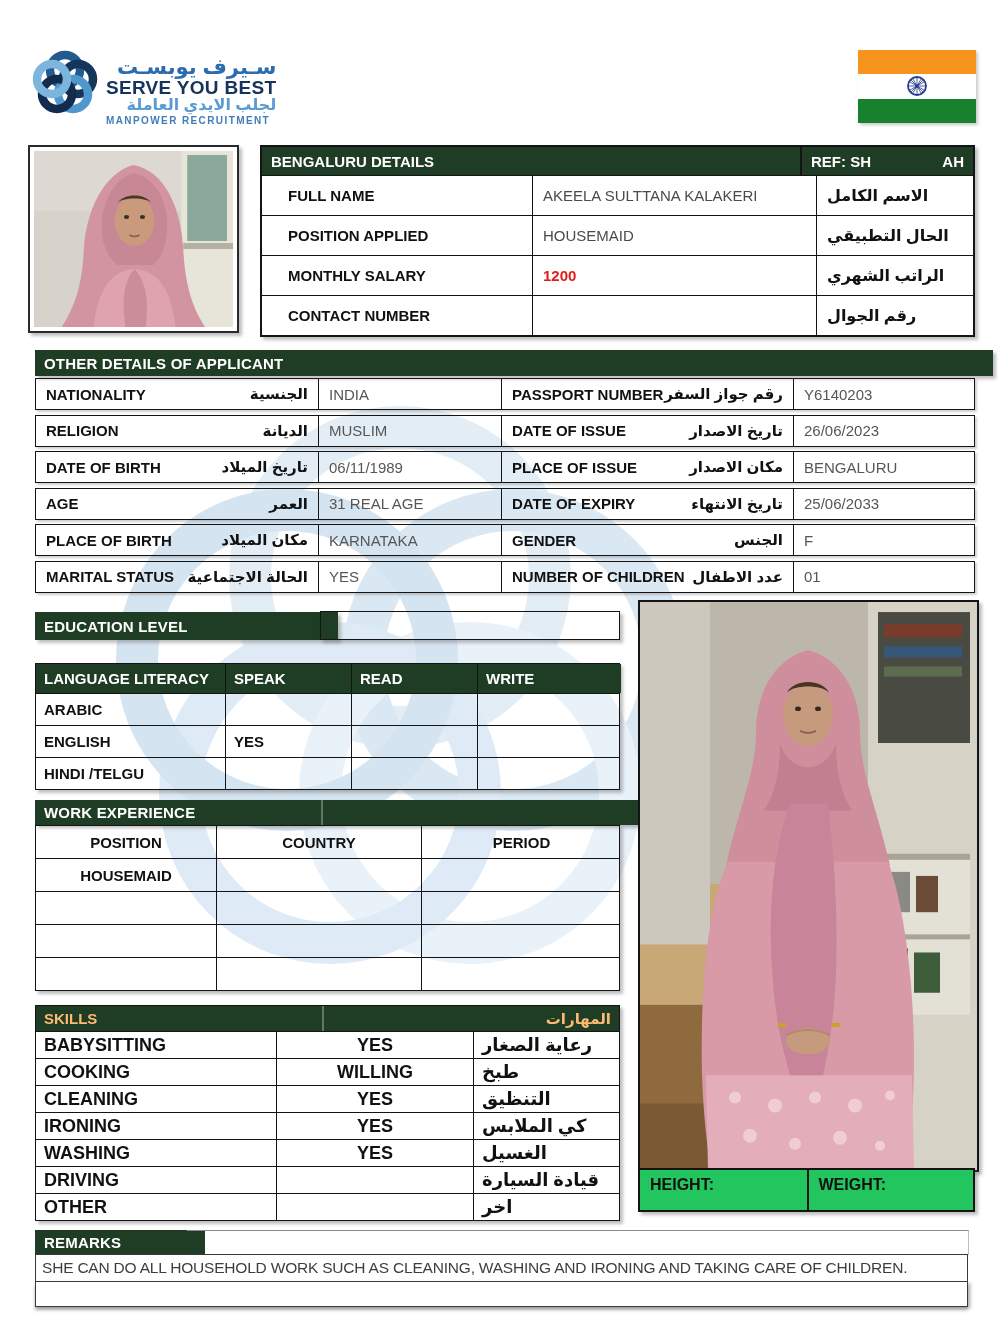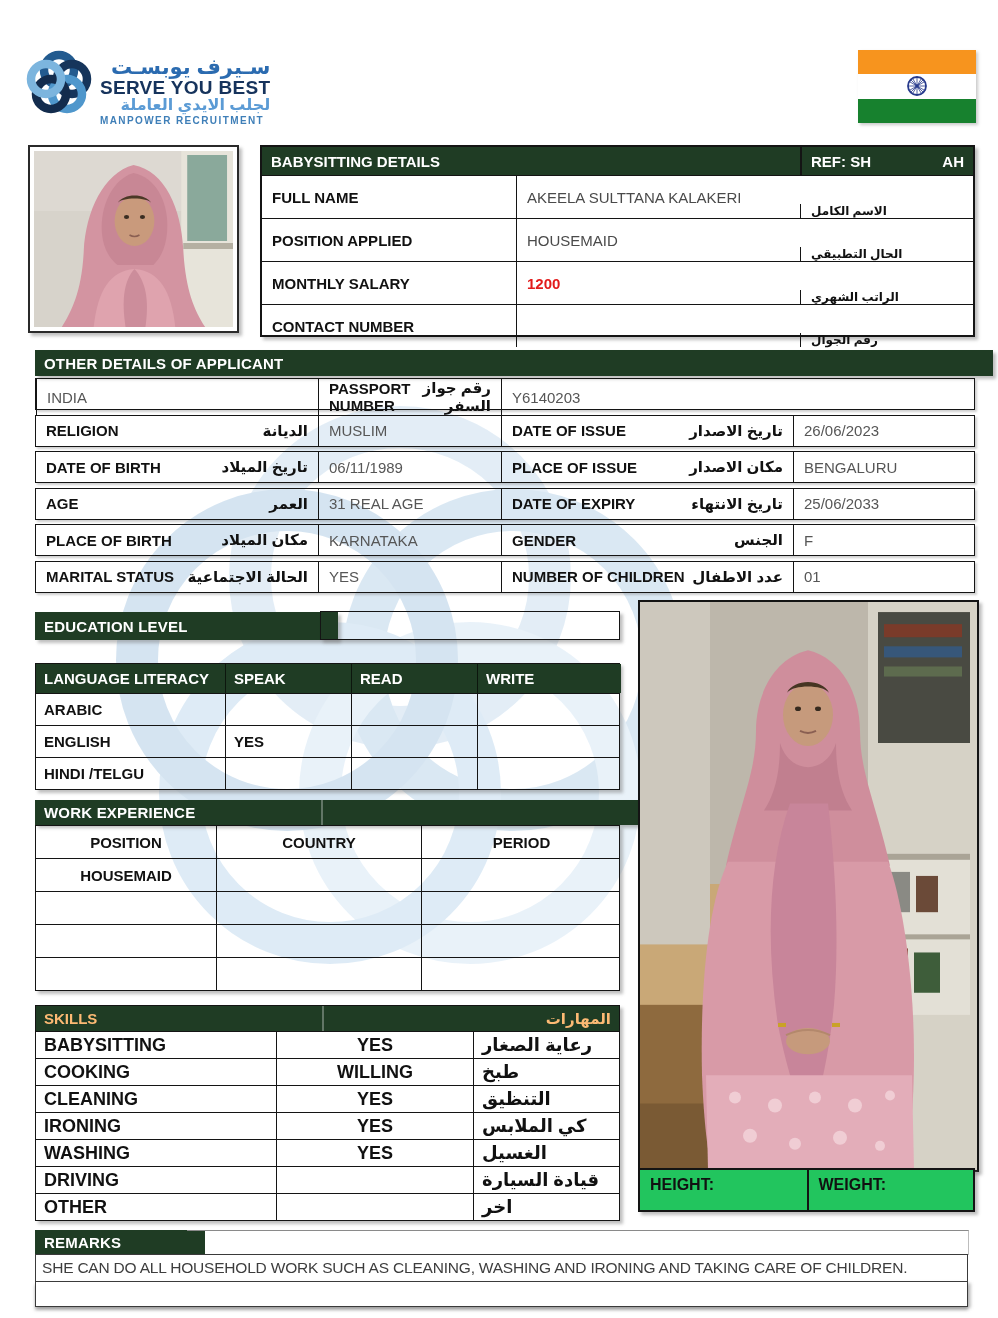--- a/index.html
+++ b/index.html
@@ -11,21 +11,21 @@
   .abs { position:absolute; }
   .shadow { box-shadow:3px 3px 3px rgba(115,115,115,0.45); }
 
   
   .green-bar {
     background:#1f3c24; color:#ffffff; font-weight:700; font-size:15px;
     display:flex; align-items:center; padding:0 9px; letter-spacing:0.2px;
   }
 
   
-  .brand { left:26px; top:46px; width:300px; height:90px; display:flex; gap:8px; }
+  .brand { left:32px; top:46px; width:300px; height:90px; display:flex; gap:8px; }
   .brand-text { display:flex; flex-direction:column; justify-content:center; line-height:1.04; }
   .brand-ar1 { font-size:21px; font-weight:700; color:#2b6bb0; direction:rtl; }
   .brand-en  { font-size:19px; font-weight:800; color:#16335c; letter-spacing:0.3px; }
   .brand-ar2 { font-size:16px; font-weight:700; color:#5b9bd5; direction:rtl; }
   .brand-sub { font-size:10px; font-weight:700; color:#3f7fb8; letter-spacing:1.4px; margin-top:2px; }
 
   
   .flag { left:858px; top:50px; width:118px; height:73px; box-shadow:2px 2px 3px rgba(120,120,120,0.4); }
   .flag .stripe { width:100%; height:24.33px; }
   .flag .chakra { position:absolute; left:48px; top:25px; }
@@ -38,26 +38,26 @@
                 overflow:hidden; background:#cfcabf; }
   .photo-full svg { width:100%; height:100%; display:block; }
 
   
   .emp-table { left:260px; top:145px; width:715px; height:192px; border:2px solid #141414;
                display:flex; flex-direction:column; box-sizing:border-box; }
   .emp-header { display:grid; grid-template-columns:538px 1fr; height:28px; flex:0 0 28px; }
   .emp-header .gcell { background:#1f3c24; color:#fff; font-weight:700; font-size:15px;
                        display:flex; align-items:center; padding:0 9px; }
   .emp-header .ref { border-left:2px solid #141414; justify-content:space-between; }
-  .emp-row { flex:1; display:grid; grid-template-columns:254px 284px 1fr; border-top:1.8px solid #141414; }
+  .emp-row { flex:1; display:grid; grid-template-columns:254px 284px 1fr; border-top:1.8px solid #141414;padding-left:16px; }
   .emp-row > div { display:flex; align-items:center; padding:0 10px; font-size:15px; }
   .emp-row .lbl { font-weight:700; }
   .emp-row .val { border-left:1.8px solid #141414; color:#4a4a4a; }
   .emp-row .ara { border-left:1.8px solid #141414; justify-content:flex-end; font-weight:700;
-                  direction:rtl; font-size:12px;margin-top:28px; }
+                  direction:rtl; font-size:16px; }
   .salary { color:#e21b1b !important; font-weight:700; }
 
   
   .other-title { left:35px; top:350px; width:940px; height:26px; }
   .other-rows { left:35px; top:378px; width:940px; }
   .other-row { height:32px; margin-bottom:4.6px; border:1.8px solid #141414;
                display:grid; grid-template-columns:282px 183px 292px 1fr;
                box-shadow:2px 2px 2px rgba(120,120,120,0.35); box-sizing:border-box; }
   .other-row .pair { display:flex; justify-content:space-between; align-items:center; padding:0 10px; }
   .other-row .pair .en { font-weight:700; font-size:15px; }
@@ -190,21 +190,21 @@
       <ellipse cx="93" cy="66" rx="2.6" ry="2" fill="#3a2d22"></ellipse>
       <ellipse cx="109" cy="66" rx="2.6" ry="2" fill="#3a2d22"></ellipse>
       <path d="M96 84 Q101 87 106 84" stroke="#8a5f52" stroke-width="1.6" fill="none"></path>
       <path d="M60 176 C64 140 76 120 101 118 C126 120 138 140 142 176 Z" fill="#dfa3ae"></path>
       <path d="M101 118 C90 130 88 150 92 176 L112 176 C116 148 112 130 101 118 Z" fill="#cc8d9b"></path>
     </svg>
   </div>
 
   <div class="abs emp-table shadow">
     <div class="emp-header">
-      <div class="gcell">BABYSITTING DETAILS</div>
+      <div class="gcell">BENGALURU DETAILS</div>
       <div class="gcell ref">
         <span>REF: SH</span>
         <span>AH</span>
       </div>
     </div>
     <div class="emp-row">
       <div class="lbl">FULL NAME</div>
       <div class="val">AKEELA SULTTANA KALAKERI</div>
       <div class="ara">الاسم الكامل</div>
     </div>
@@ -221,20 +221,24 @@
     <div class="emp-row">
       <div class="lbl">CONTACT NUMBER</div>
       <div class="val"></div>
       <div class="ara">رقم الجوال</div>
     </div>
   </div>
 
   <div class="abs green-bar other-title shadow">OTHER DETAILS OF APPLICANT</div>
   <div class="abs other-rows">
     <div class="other-row">
+      <div class="pair">
+          <span class="en">NATIONALITY</span>
+          <span class="ar">الجنسية</span>
+        </div>
       <div class="val">INDIA</div>
       <div class="pair r">
           <span class="en">PASSPORT NUMBER</span>
           <span class="ar">رقم جواز السفر</span>
         </div>
       <div class="val">Y6140203</div>
     </div>
     <div class="other-row">
       <div class="pair">
           <span class="en">RELIGION</span>

